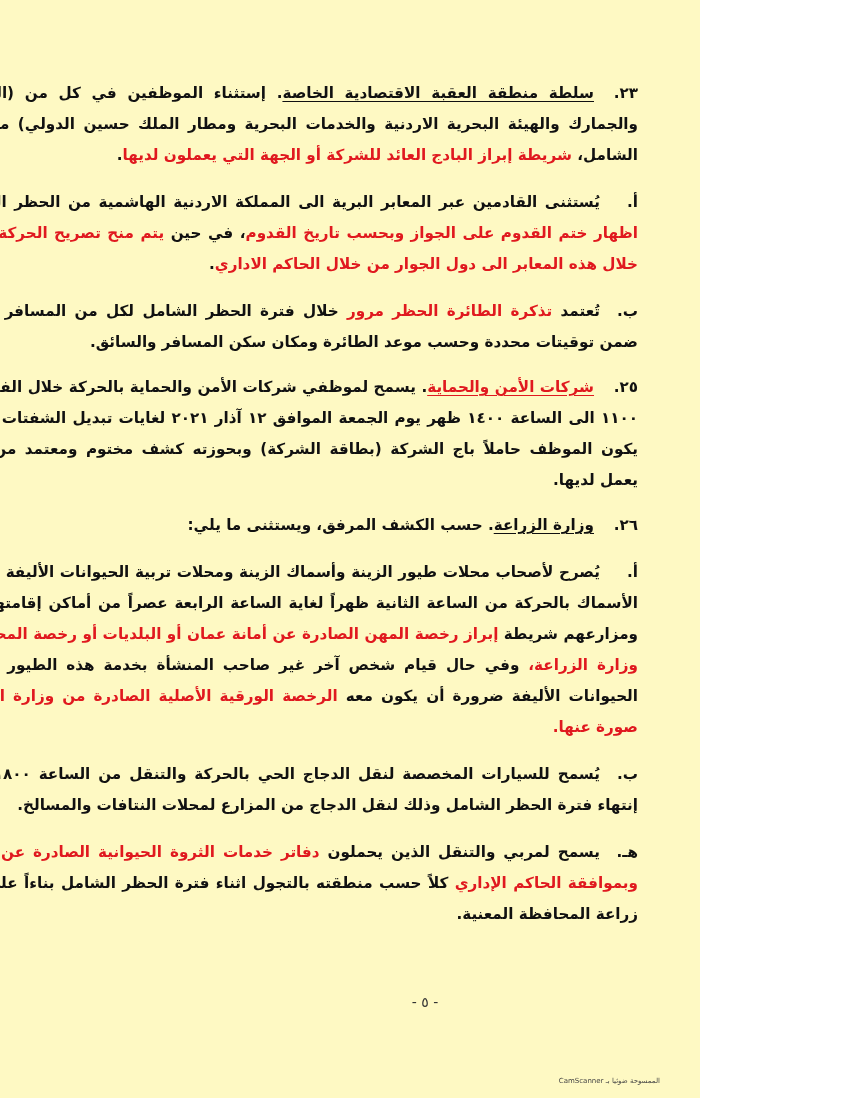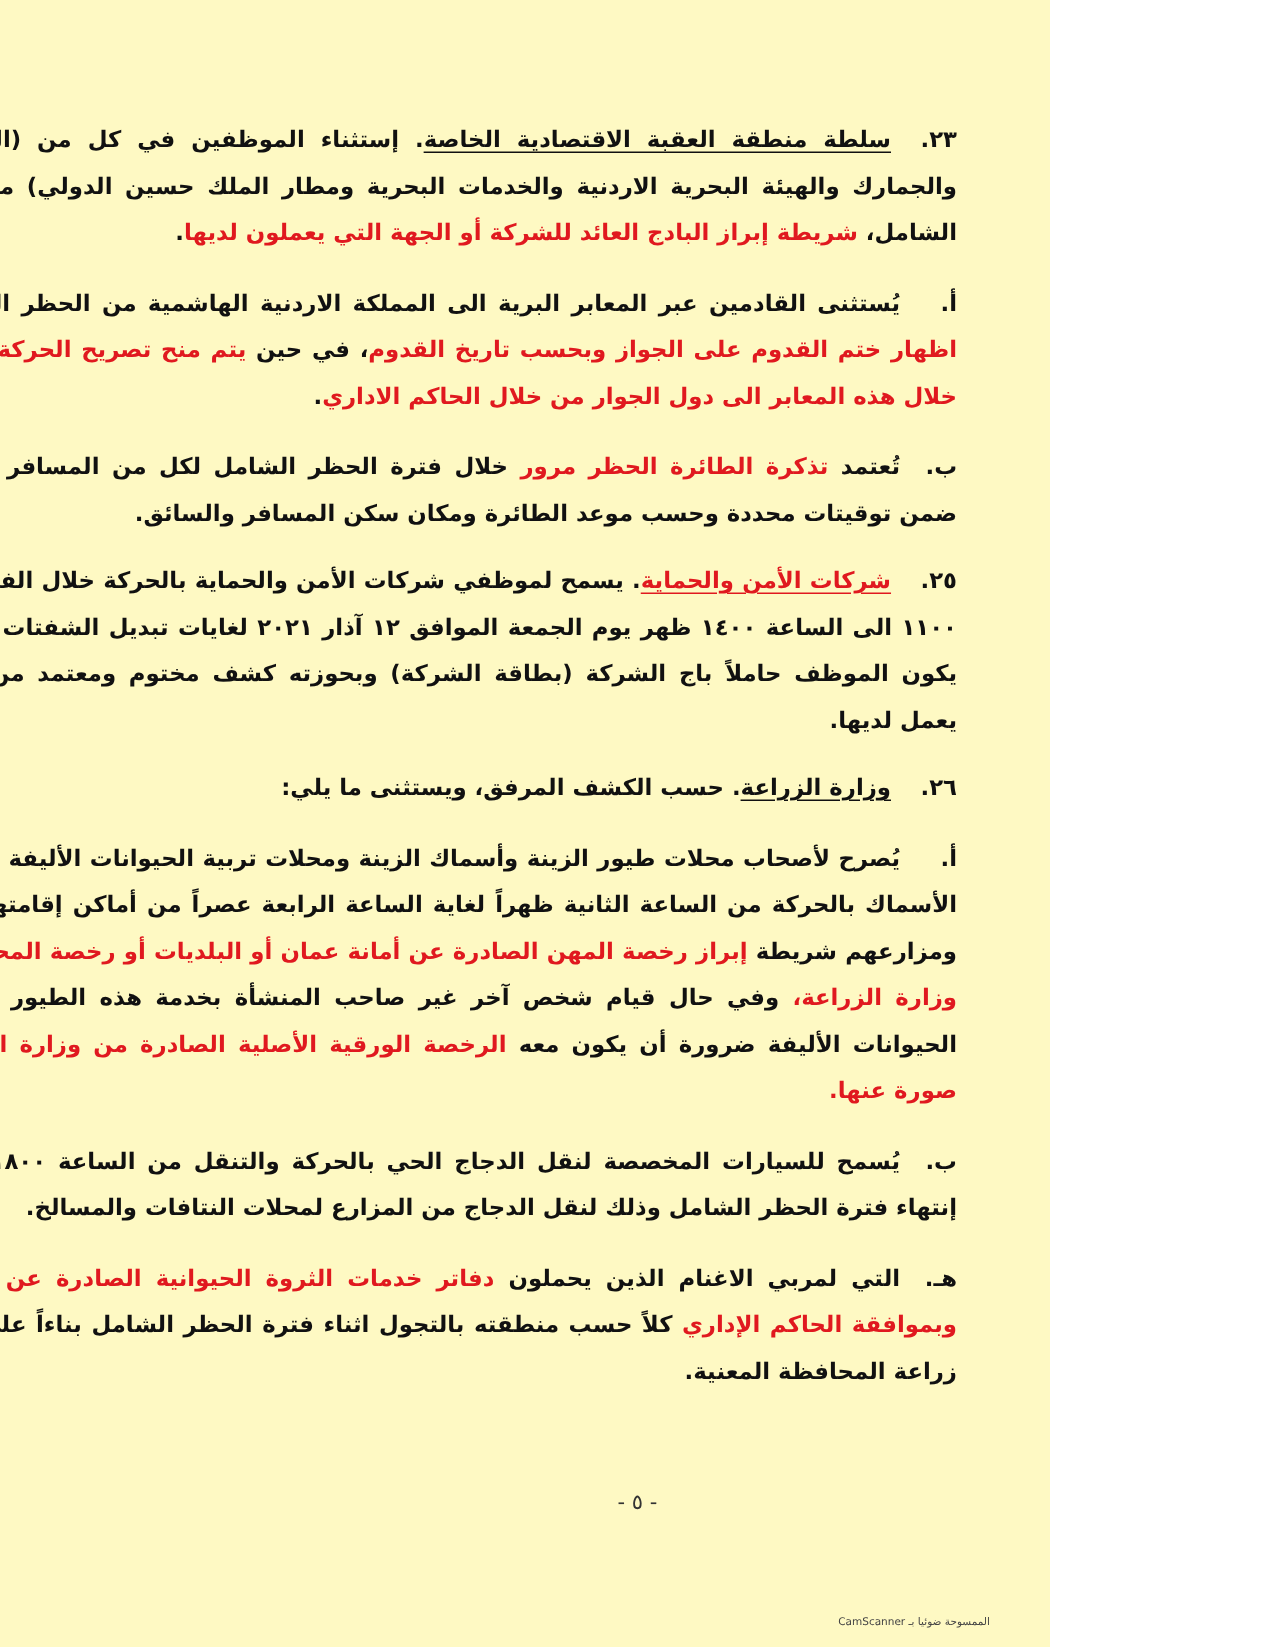--- a/index.html
+++ b/index.html
@@ -47,17 +47,17 @@
   <div class="content" id="content">
       <p class="para"><span class="num">٢٣.</span><span class="u">سلطة منطقة العقبة الاقتصادية الخاصة</span><span>. إستثناء الموظفين في كل من (الموانئ والنقل والجمارك والهيئة البحرية الاردنية والخدمات البحرية ومطار الملك حسين الدولي) من قرار الحظر الشامل، </span><span class="red">شريطة إبراز البادج العائد للشركة أو الجهة التي يعملون لديها</span><span>.</span></p>
       <p class="para indent"><span class="sub-label">أ.</span><span>يُستثنى القادمين عبر المعابر البرية الى المملكة الاردنية الهاشمية من الحظر الشامل </span><span class="red">شريطة اظهار ختم القدوم على الجواز وبحسب تاريخ القدوم</span><span>، في حين </span><span class="red">يتم منح تصريح الحركة للمغادرين من خلال هذه المعابر الى دول الجوار من خلال الحاكم الاداري</span><span>.</span></p>
       <p class="para indent"><span class="sub-label">ب.</span><span>تُعتمد </span><span class="red">تذكرة الطائرة الحظر مرور</span><span> خلال فترة الحظر الشامل لكل من المسافر والسائق فقط ضمن توقيتات محددة وحسب موعد الطائرة ومكان سكن المسافر والسائق.</span></p>
       <div class="gap"></div>
       <p class="para"><span class="num">٢٥.</span><span class="u red">شركات الأمن والحماية</span><span>. يسمح لموظفي شركات الأمن والحماية بالحركة خلال الفترة من الساعة ١١٠٠ الى الساعة ١٤٠٠ ظهر يوم الجمعة الموافق ١٢ آذار ٢٠٢١ لغايات تبديل الشفتات فقط، على أن يكون الموظف حاملاً باج الشركة (بطاقة الشركة) وبحوزته كشف مختوم ومعتمد من الشركة التي يعمل لديها.</span></p>
       <div class="gap"></div>
       <p class="para"><span class="num">٢٦.</span><span class="u">وزارة الزراعة</span><span>. حسب الكشف المرفق، ويستثنى ما يلي:</span></p>
       <p class="para indent"><span class="sub-label">أ.</span><span>يُصرح لأصحاب محلات طيور الزينة وأسماك الزينة ومحلات تربية الحيوانات الأليفة وأصحاب مزارع الأسماك بالحركة من الساعة الثانية ظهراً لغاية الساعة الرابعة عصراً من أماكن إقامتهم إلى محالهم ومزارعهم شريطة </span><span class="red">إبراز رخصة المهن الصادرة عن أمانة عمان أو البلديات أو رخصة المحل الصادرة عن وزارة الزراعة،</span><span> وفي حال قيام شخص آخر غير صاحب المنشأة بخدمة هذه الطيور أو الأسماك أو الحيوانات الأليفة ضرورة أن يكون معه </span><span class="red">الرخصة الورقية الأصلية الصادرة من وزارة الزراعة وليست صورة عنها.</span></p>
       <p class="para indent"><span class="sub-label">ب.</span><span>يُسمح للسيارات المخصصة لنقل الدجاج الحي بالحركة والتنقل من الساعة ١٨٠٠ مساءاً ولغاية إنتهاء فترة الحظر الشامل وذلك لنقل الدجاج من المزارع لمحلات النتافات والمسالخ.</span></p>
-      <p class="para indent"><span class="sub-label">هـ.</span><span>التي لمربي الاغنام الذين يحملون </span><span class="red">دفاتر خدمات الثروة الحيوانية الصادرة عن وزارة الزراعة وبموافقة الحاكم الإداري</span><span> كلاً حسب منطقته بالتجول اثناء فترة الحظر الشامل بناءاً على تنسيب مدير زراعة المحافظة المعنية.</span></p>
+      <p class="para indent"><span class="sub-label">هـ.</span><span>يسمح لمربي والتنقل الذين يحملون </span><span class="red">دفاتر خدمات الثروة الحيوانية الصادرة عن وزارة الزراعة وبموافقة الحاكم الإداري</span><span> كلاً حسب منطقته بالتجول اثناء فترة الحظر الشامل بناءاً على تنسيب مدير زراعة المحافظة المعنية.</span></p>
     </div>
   <div class="page-number">- ٥ -</div>
   <div class="watermark">الممسوحة ضوئيا بـ CamScanner</div>
 </div>
 
 </body></html>

